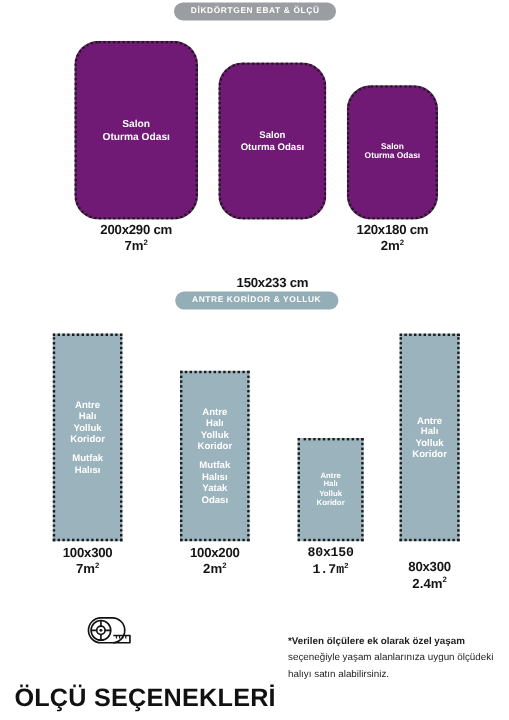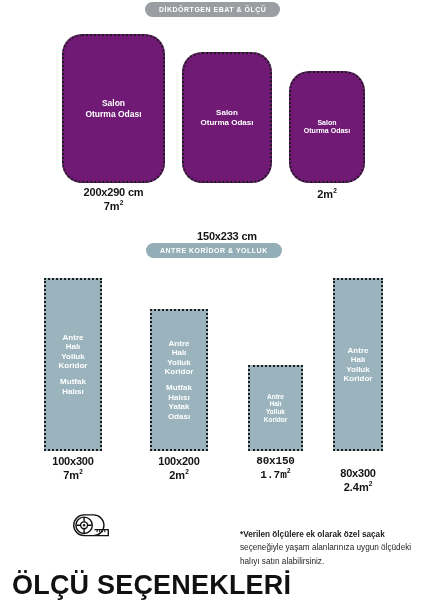--- a/index.html
+++ b/index.html
@@ -77,21 +77,21 @@
 
   #cap-y1{left:33px;top:455px;width:80px;}
   #cap-y2{left:139px;top:455px;width:80px;}
   #cap-y3{left:236px;top:455px;width:79px;font-family:Liberation Mono, monospace;}
   #cap-y4{left:318px;top:467px;width:80px;}
 
   
   #tape-icon{position:absolute;left:72px;top:512px;width:38px;height:30px;}
   #page-title{
     position:absolute;left:12px;top:570px;
-    font-size:27px;font-weight:bold;letter-spacing:0.2px;color:#111;
+    font-size:21px;font-weight:bold;letter-spacing:0.2px;color:#111;
     white-space:nowrap;
   }
   #footer-note{
     position:absolute;left:240px;top:528px;width:182px;
     font-size:8.2px;line-height:1.62;color:#1d1d1d;
   }
   #footer-note p{margin:0;}
   #footer-note b{font-weight:bold;}
 </style>
 </head>
@@ -122,20 +122,21 @@
 
   <div class="caption" id="cap-r1">
     <span class="dim">200x290 cm</span>
     <span class="area"><span>7m</span><sup>2</sup></span>
   </div>
   <div class="caption" id="cap-r2">
     <span class="dim">150x233 cm</span>
     <span class="area"><span>4m</span><sup>2</sup></span>
   </div>
   <div class="caption" id="cap-r3">
+    <span class="dim">120x180 cm</span>
     <span class="area"><span>2m</span><sup>2</sup></span>
   </div>
 
   <div class="badge" id="badge-runner">ANTRE KORİDOR &amp; YOLLUK</div>
 
   <div class="rug teal" id="rug-y1">
     <div class="grp">
       <span>Antre</span>
       <span>Halı</span>
       <span>Yolluk</span>
@@ -207,16 +208,16 @@
       <circle cx="14" cy="15" r="1.4" fill="#111" stroke="none"></circle>
       <path d="M14 11 L14 5.8 M14 19 L14 24.2 M10 15 L5.2 15 M18 15 L22.8 15"></path>
       <path d="M26 27 L42 27 L42 20 L26 20" stroke-linejoin="round"></path>
       <path d="M29 20.5 L29 23 M32 20.5 L32 23 M35 20.5 L35 23 M38 20.5 L38 23" stroke-width="1.2"></path>
     </g>
   </svg>
 
   <div id="page-title">ÖLÇÜ SEÇENEKLERİ</div>
 
   <div id="footer-note">
-    <p><b>*Verilen ölçülere ek olarak özel saçak</b><span> seçeneğiyle yaşam alanlarınıza uygun ölçüdeki halıyı satın alabilirsiniz.</span></p>
+    <p><b>*Verilen ölçülere ek olarak özel yaşam</b><span> seçeneğiyle yaşam alanlarınıza uygun ölçüdeki halıyı satın alabilirsiniz.</span></p>
   </div>
 
 </div>
 
 </body></html>

